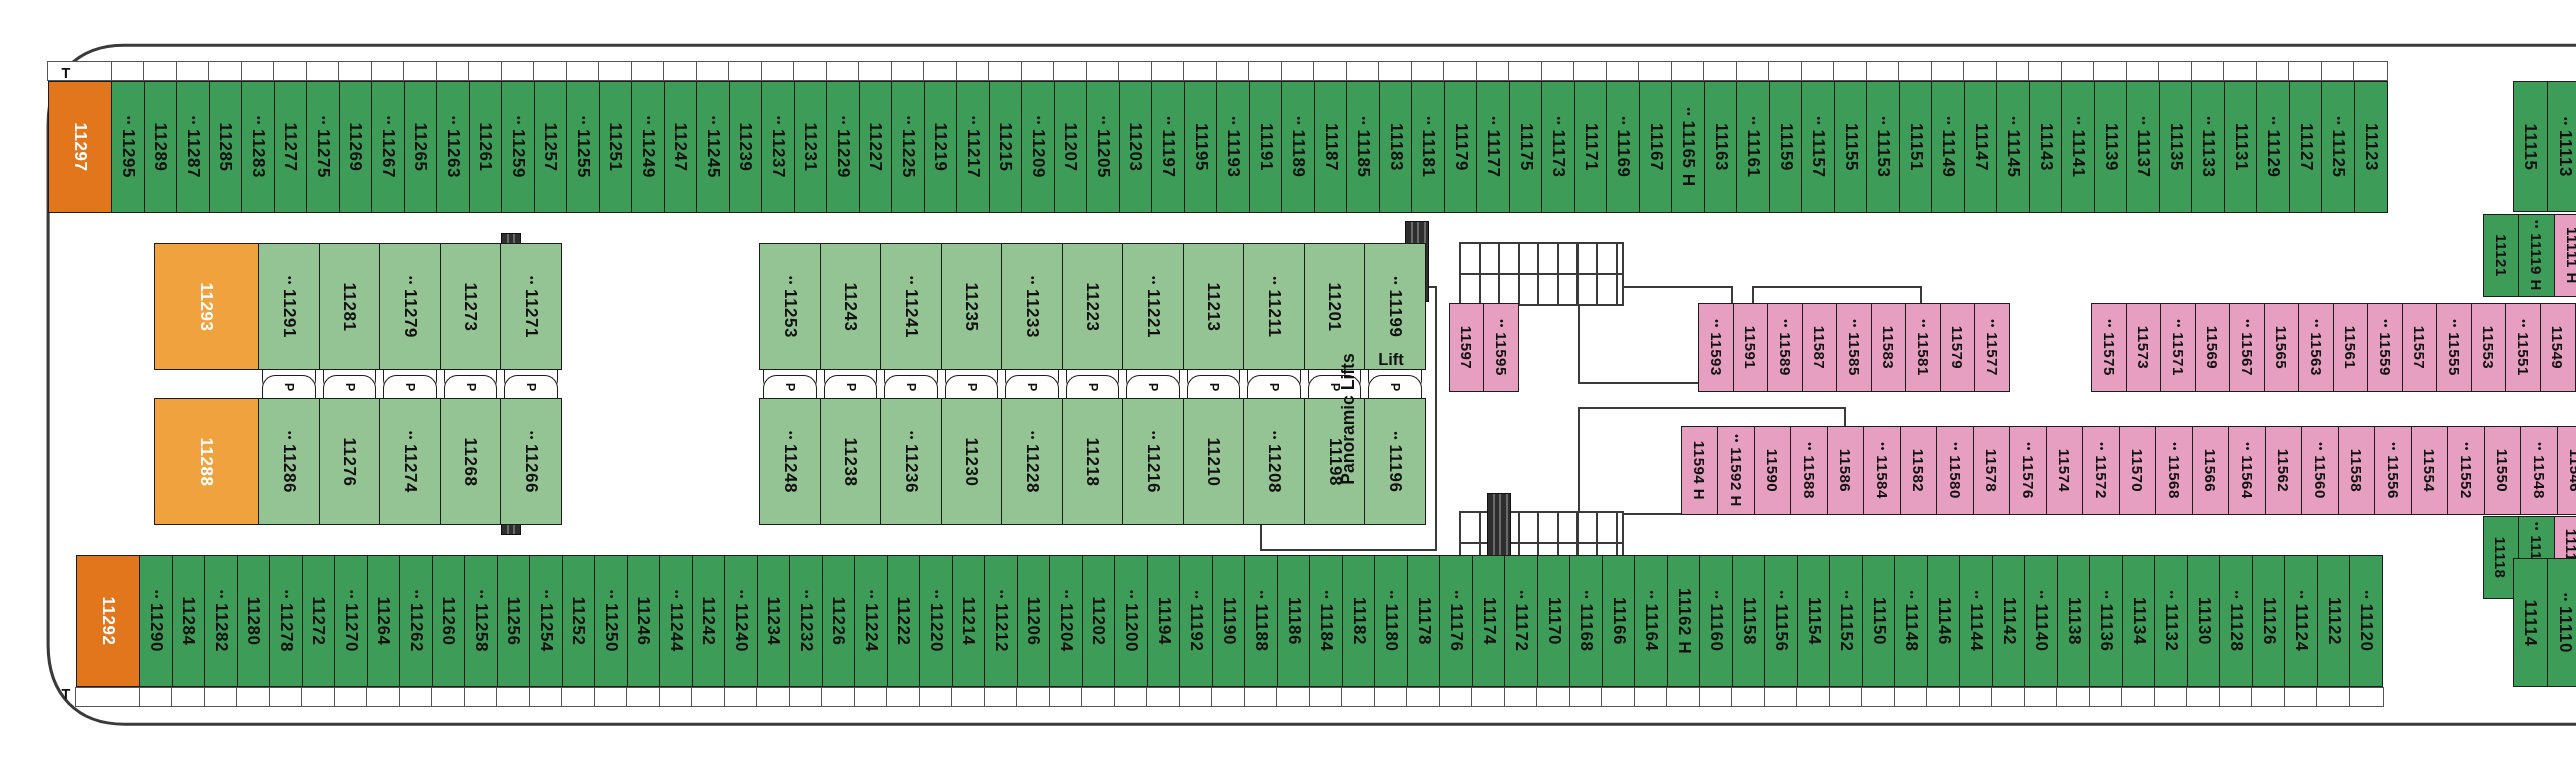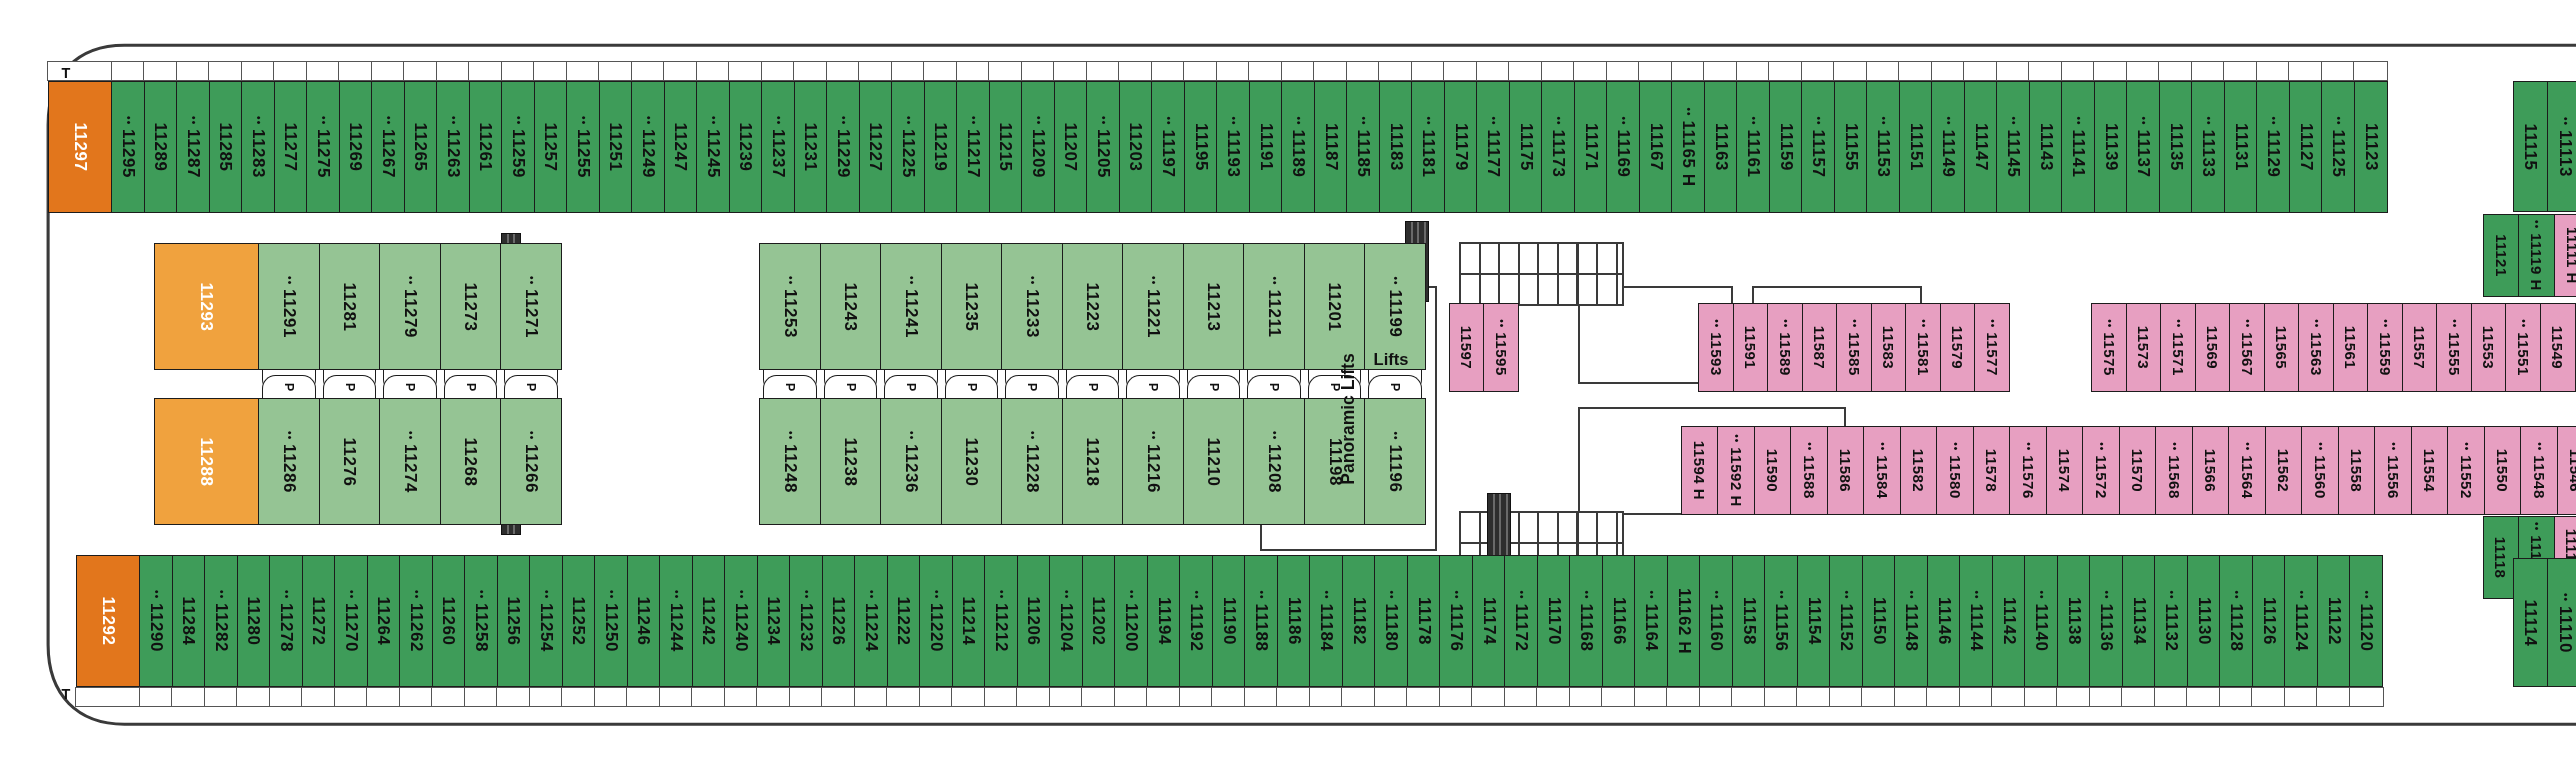--- a/index.html
+++ b/index.html
@@ -788,19 +788,19 @@
         <div class="cell k-g" style="width: 36px;">
           <span>11114</span>
         </div>
         <div class="cell k-g" style="width: 36px;">
           <span>11110</span>
         </div>
       </div>
     </div>
   <div id="labels">
       <div class="lbl" style="left: 1348px; top: 419px; font-size: 17.5px; transform: translate(-50%, -50%) rotate(-90deg);">Panoramic Lifts</div>
-      <div class="lbl" style="left: 1391px; top: 359px; font-size: 16.5px; transform: translate(-50%, -50%) rotate(0deg);">Lifts</div>
+      <div class="lbl" style="left: 1391px; top: 359px; font-size: 16.5px; transform: translate(-50%, -50%) rotate(0deg);">Lift</div>
       <div class="lbl" style="left: 66px; top: 73px; font-size: 14.4px; transform: translate(-50%, -50%) rotate(0deg);">T</div>
       <div class="lbl" style="left: 66px; top: 694px; font-size: 14.4px; transform: translate(-50%, -50%) rotate(0deg);">T</div>
     </div>
 
 </div>
 
 
 </body></html>

